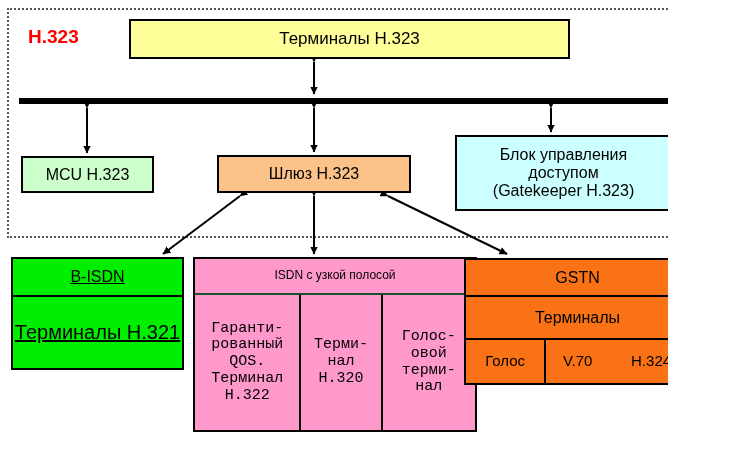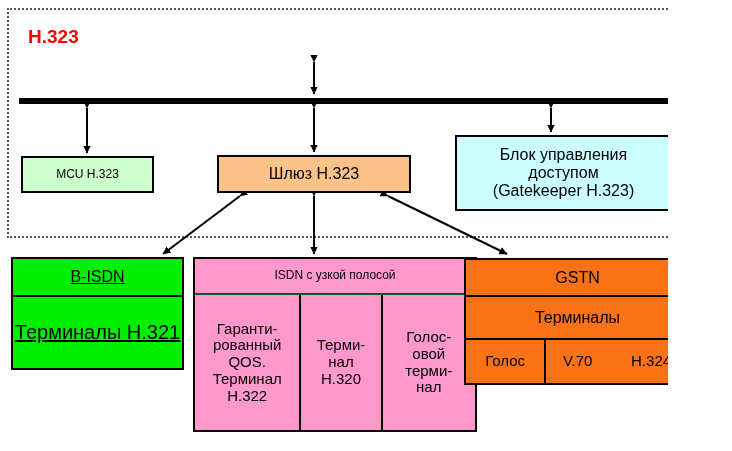--- a/index.html
+++ b/index.html
@@ -58,21 +58,21 @@
   
   #box-terminals-h323 {
     left: 129px; top: 19px; width: 441px; height: 40px;
     background: #ffff99;
     font-size: 17px;
   }
   
   #box-mcu {
     left: 21px; top: 156px; width: 133px; height: 37px;
     background: #ccffcc;
-    font-size: 12px;
+    font-size: 16px;
   }
   
   #box-gateway {
     left: 217px; top: 155px; width: 194px; height: 38px;
     background: #fbc289;
     font-size: 16px;
     justify-content: center;
   }
   
   #box-gatekeeper {
@@ -127,20 +127,21 @@
     flex: 1;
     display: flex;
     flex-direction: row;
   }
   #box-isdn .col {
     display: flex; align-items: center; justify-content: center;
     text-align: center;
     font-size: 15px;
     box-sizing: border-box;
     padding: 14px;
+    font-family: Liberation Mono, monospace;
   }
   #box-isdn .col.c0 { width: 38%; border-right: 2px solid #000000; }
   #box-isdn .col.c1 { width: 29%; border-right: 2px solid #000000; }
   #box-isdn .col.c2 { width: 33%; }
 
   
   #box-gstn {
     left: 464px; top: 258px; width: 227px; height: 127px;
     background: #f97316;
     flex-direction: column;
@@ -211,20 +212,23 @@
 
     <line x1="551" y1="108" x2="551" y2="132" stroke="#000" stroke-width="2" marker-start="url(#ah)" marker-end="url(#ah)"></line>
 
     <line x1="240" y1="196" x2="163" y2="254" stroke="#000" stroke-width="2" marker-start="url(#ah)" marker-end="url(#ah)"></line>
 
     <line x1="314" y1="196" x2="314" y2="254" stroke="#000" stroke-width="2" marker-start="url(#ah)" marker-end="url(#ah)"></line>
 
     <line x1="388" y1="196" x2="507" y2="254" stroke="#000" stroke-width="2" marker-start="url(#ah)" marker-end="url(#ah)"></line>
   </svg>
 
+  <div class="box" id="box-terminals-h323">
+    <span>Терминалы H.323</span>
+  </div>
 
   <div class="box" id="box-mcu">
     <span>MCU H.323</span>
   </div>
 
   <div class="box" id="box-gateway">
     <span>Шлюз H.323</span>
   </div>
 
   <div class="box" id="box-gatekeeper">

